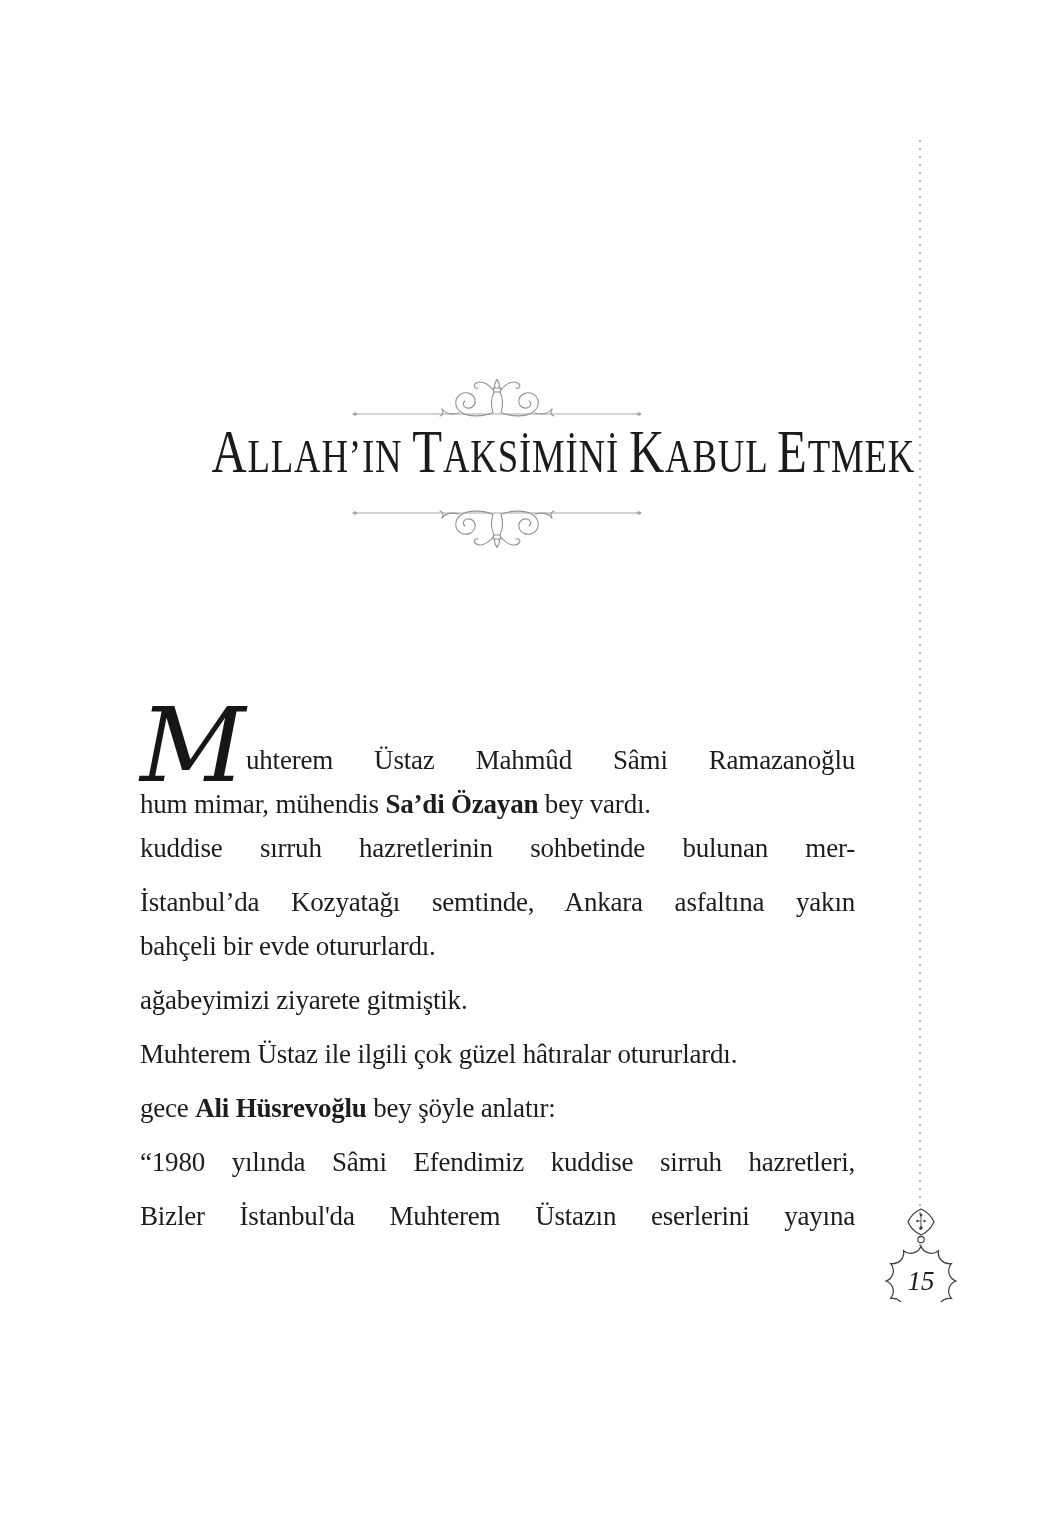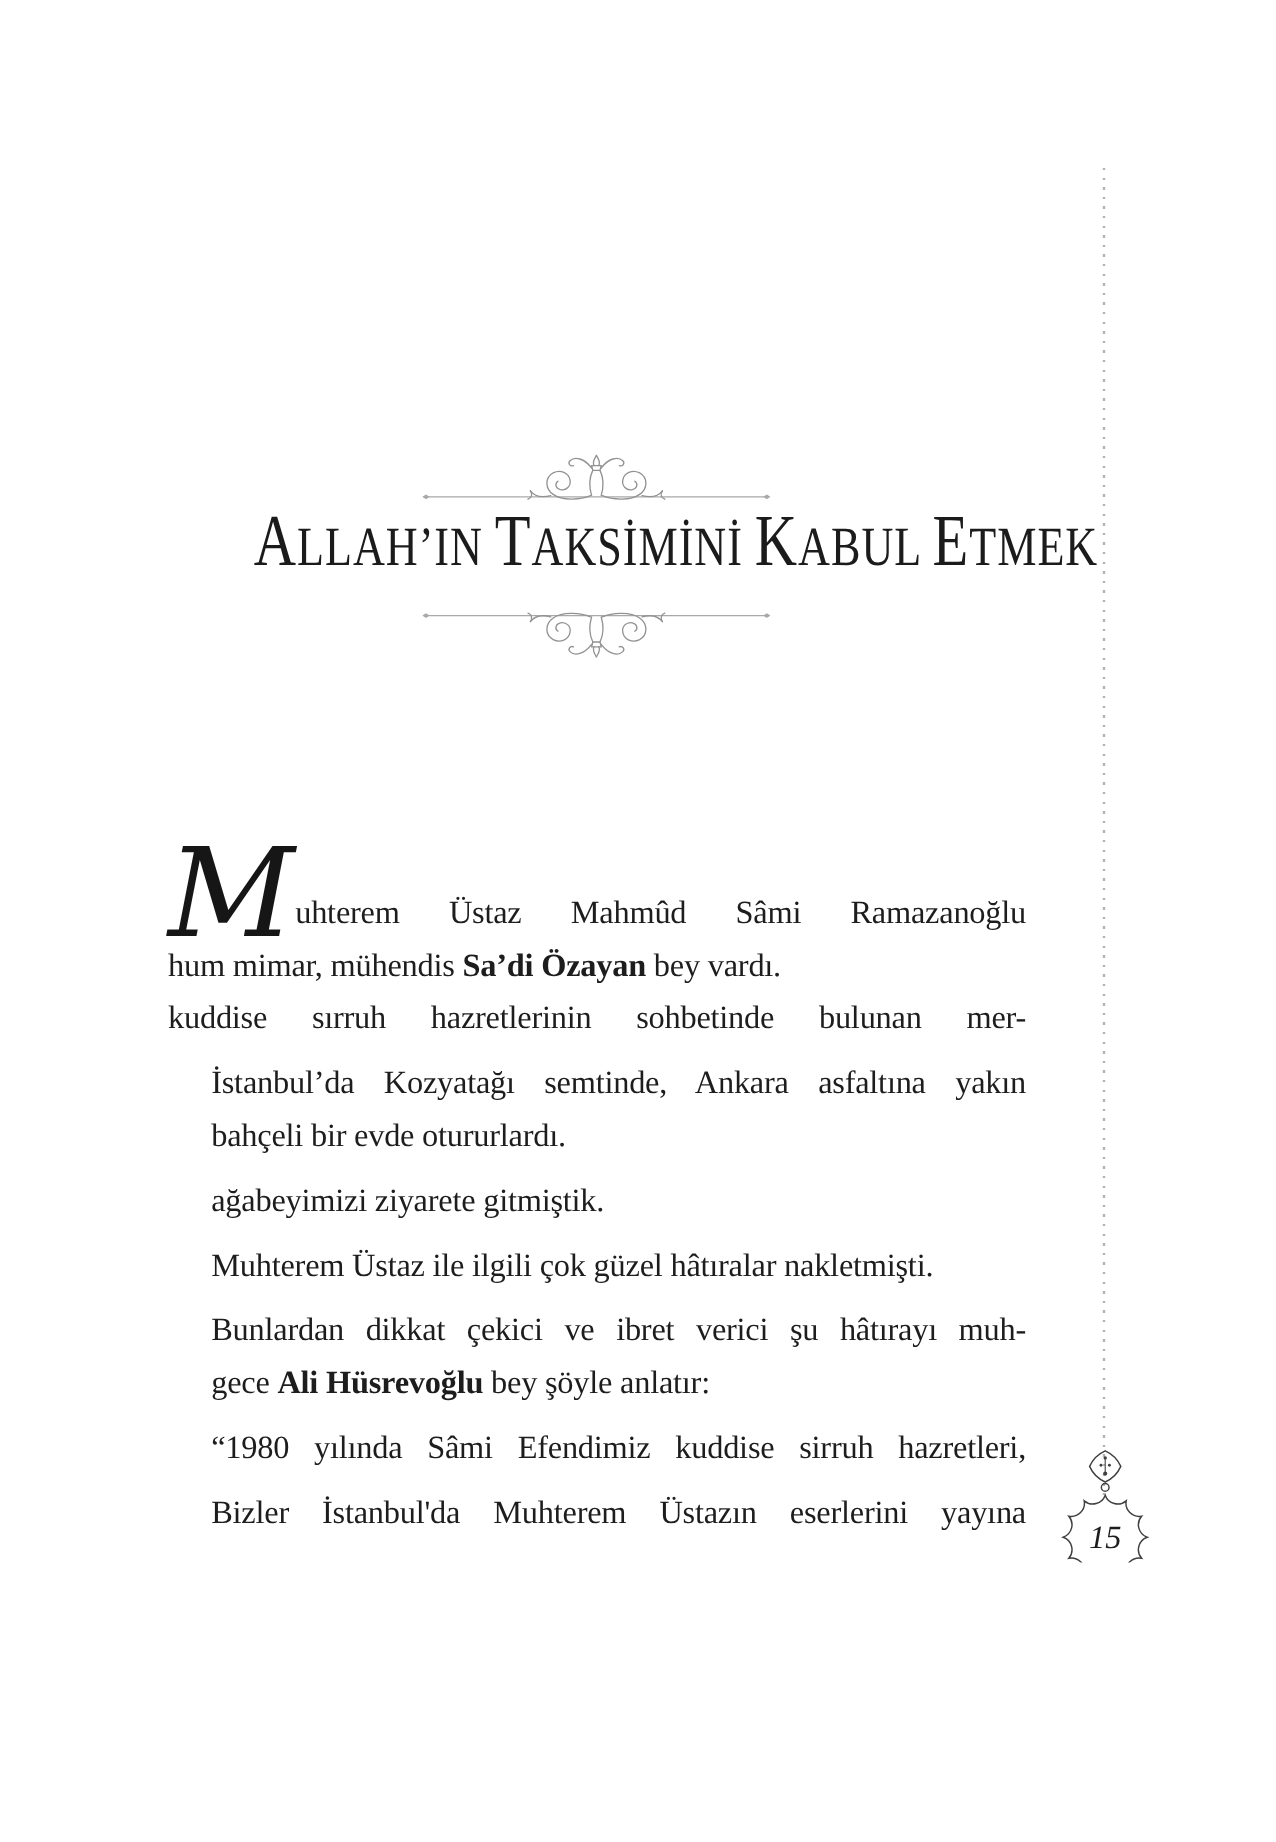--- a/index.html
+++ b/index.html
@@ -21,21 +21,21 @@
     line-height:64px;font-size:46px;letter-spacing:1px;color:#1b1b1b;
     transform:scaleX(0.80);transform-origin:50% 50%;
   }
   .chapter-title .cap{font-size:61px;}
 
   
   .text-column{
     position:absolute;top:738px;left:140px;width:715px;
     font-size:27px;letter-spacing:-0.2px;color:#1d1d1d;
   }
-  .para + .para{margin-top:10px;margin-left:36px;}
+  .para + .para{margin-top:10px;}
   .line{
     height:44px;line-height:44px;
     text-align:justify;text-align-last:left;
   }
   .line.j{text-align-last:justify;}
   .line.has-dropcap{padding-left:106px;position:relative;}
   .dropcap{
     position:absolute;left:0;top:-44px;
     font-family:"DejaVu Serif",serif;font-style:italic;font-weight:normal;
     font-size:103px;line-height:1;letter-spacing:0;color:#161616;
@@ -105,24 +105,23 @@
         <div class="line j"><span>kuddise sırruh hazretlerinin sohbetinde bulunan mer-</span></div>
       </div>
       <div class="para">
         <div class="line j"><span>İstanbul’da Kozyatağı semtinde, Ankara asfaltına yakın</span></div>
         <div class="line"><span>bahçeli bir evde otururlardı.</span></div>
       </div>
       <div class="para">
         <div class="line"><span>ağabeyimizi ziyarete gitmiştik.</span></div>
       </div>
       <div class="para">
-        <div class="line"><span>Muhterem Üstaz ile ilgili çok güzel hâtıralar nakletmişti.</span></div>
+        <div class="line"><span>Muhterem Üstaz ile ilgili çok güzel hâtıralar otururlardı.</span></div>
       </div>
       <div class="para">
-        <div class="line j"><span>Bunlardan dikkat çekici ve ibret verici şu hâtırayı muh-</span></div>
         <div class="line"><span>gece </span><span class="b">Ali Hüsrevoğlu</span><span> bey şöyle anlatır:</span></div>
       </div>
       <div class="para">
         <div class="line j"><span>“1980 yılında Sâmi Efendimiz kuddise sirruh hazretleri,</span></div>
       </div>
       <div class="para">
         <div class="line j"><span>Bizler İstanbul'da Muhterem Üstazın eserlerini yayına</span></div>
       </div>
     </main>
 

